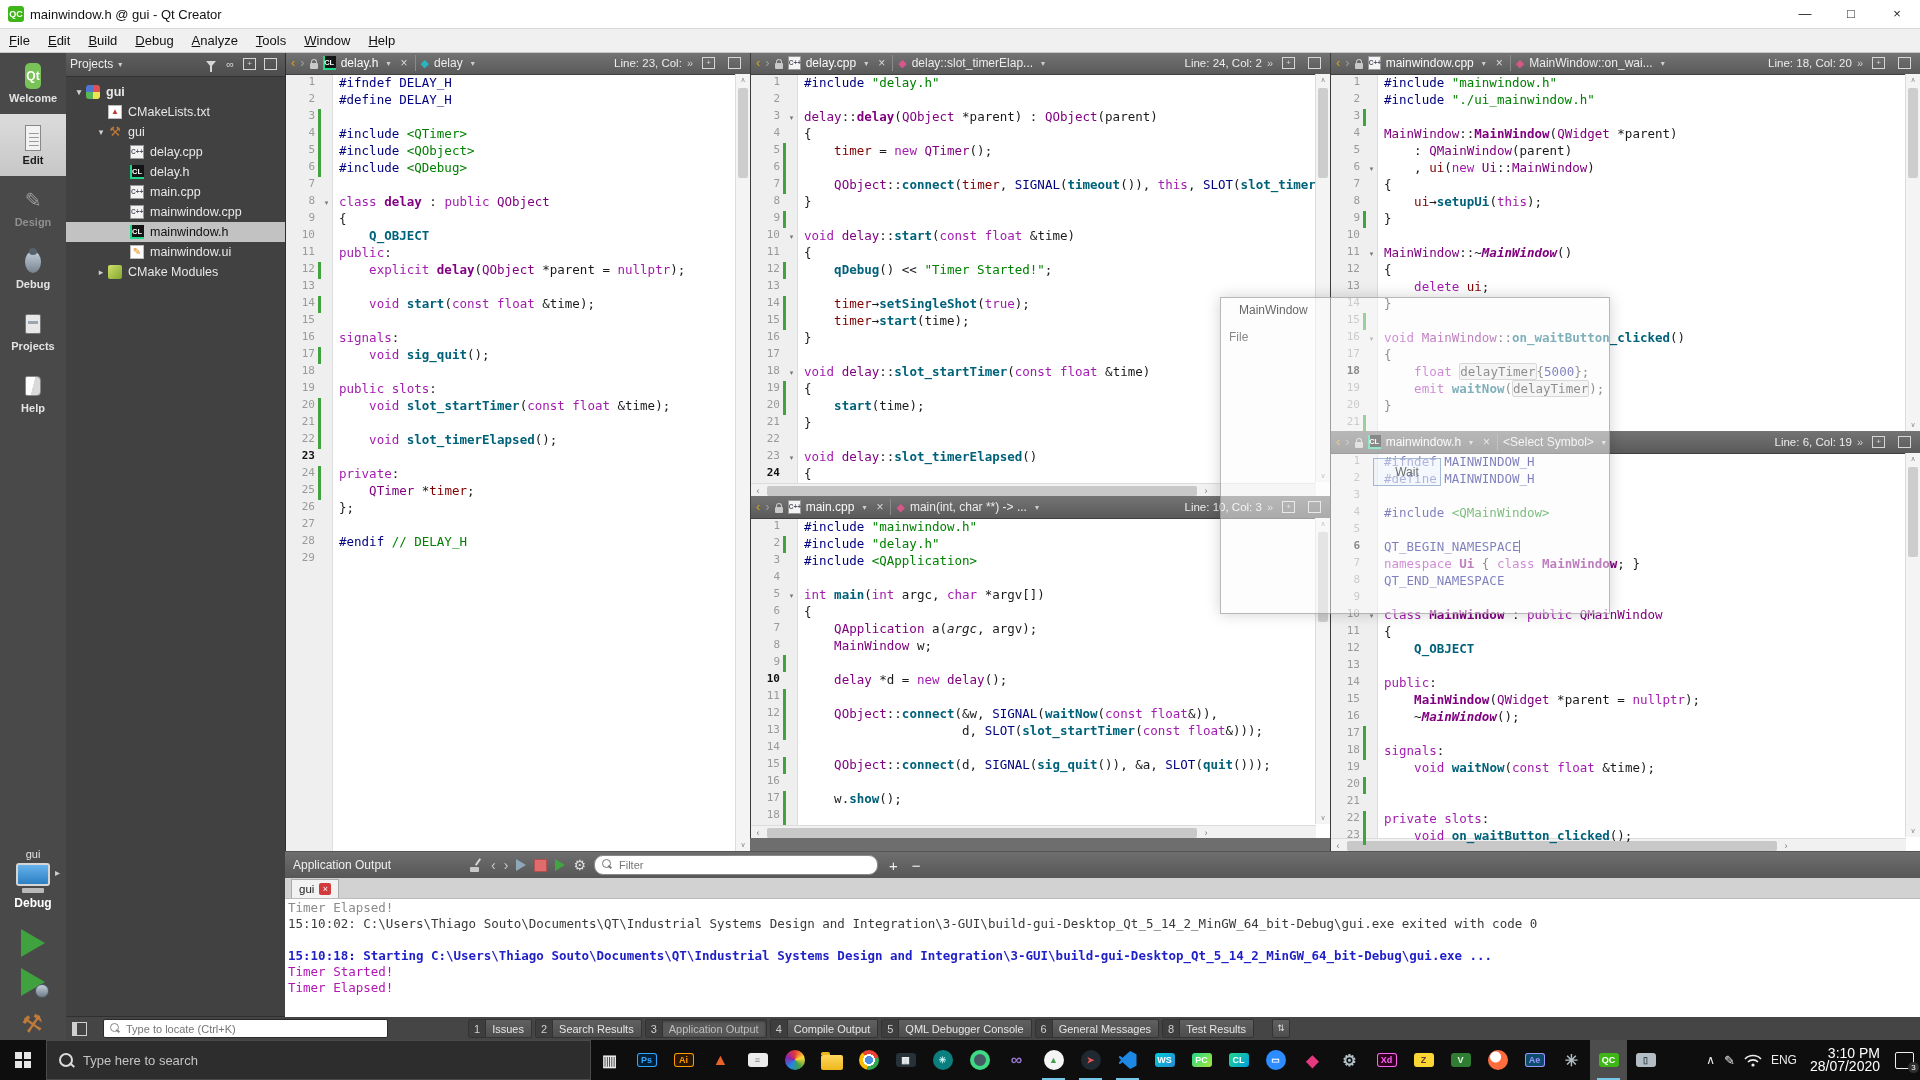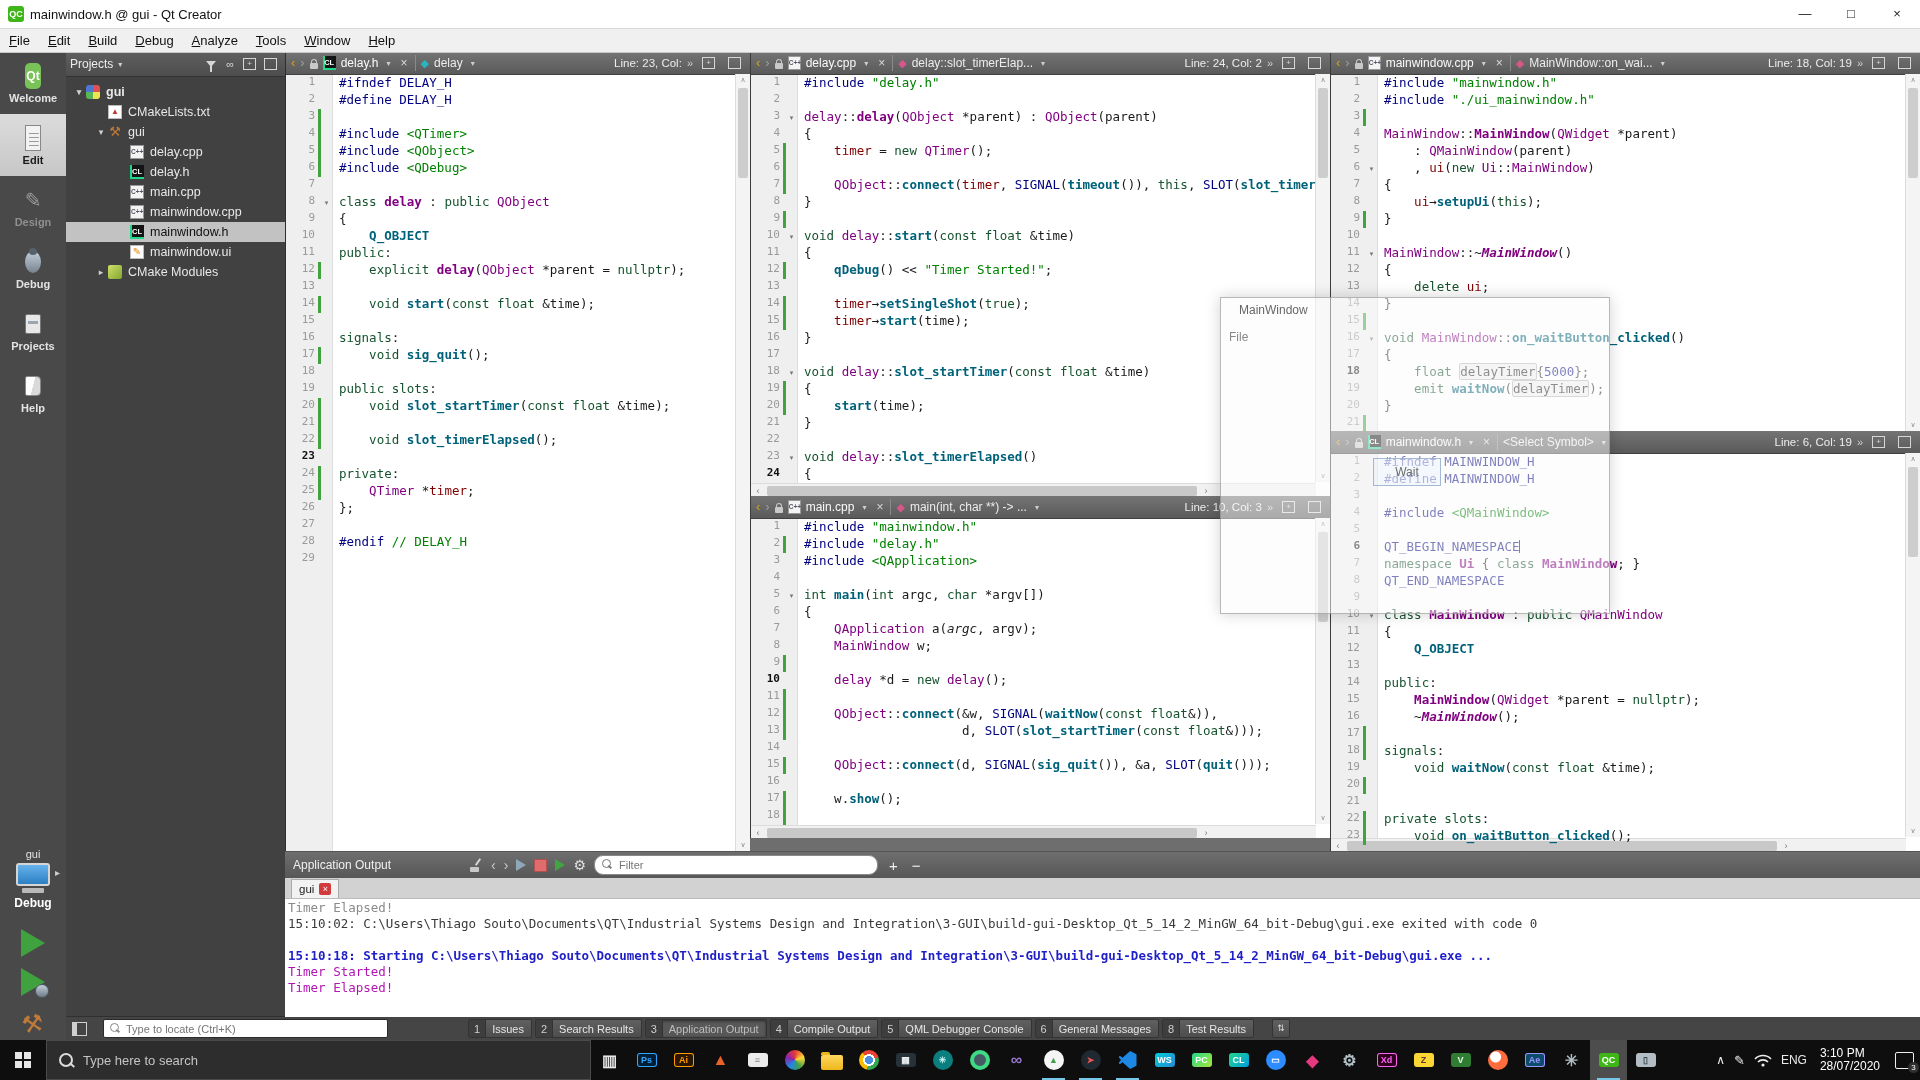--- a/index.html
+++ b/index.html
@@ -93,21 +93,21 @@
   .code{position:relative}
   .gutterbg{position:absolute;left:0;top:0;bottom:0;width:46px;background:#efefef;border-right:1px solid #ddd}
   .crow{display:flex;height:17px;line-height:17px;position:relative}
   .g{width:46px;flex:none;display:flex}
   .gnum{flex:1;text-align:right;padding-right:3px;font:11px "DejaVu Sans Mono",monospace;color:#9a9a9a}
   .gnum.cur{color:#111;font-weight:bold}
   .gbar{width:3px;flex:none}
   .gbar.on{background:#3fa33f}
   .gfold{width:11px;flex:none;font-size:7px;color:#777;text-align:center}
   .cl{white-space:pre;font:12.5px "DejaVu Sans Mono",monospace;padding-left:7px;color:#1a1a1a}
-  .tx{color:#1a1a1a}.tp{color:#000080}.ts{color:#008000}.tk{color:#14532d}
+  .tx{color:#1a1a1a}.tp{color:#000080}.ts{color:#008000}.tk{color:#a21caf}
   .tt{color:#800080}.ttb{color:#800080;font-weight:bold}.ttbi{color:#800080;font-weight:bold;font-style:italic}
   .tf{color:#00627a;font-weight:bold}.tfd{color:#800000}.tn{color:#000080}.tc{color:#008000}.ti{font-style:italic}
   .tbox{border:1px solid #b5b5b5;background:#efefef;border-radius:2px}
   .tcur{display:inline-block;width:0;border-left:1px solid #111;height:13px;vertical-align:-2px}
   .vsb{position:absolute;right:0;top:22px;bottom:0;width:14px;background:#f4f4f4;border-left:1px solid #dcdcdc;font-size:7px;color:#888;text-align:center}
   .vsb .vthumb{position:absolute;left:2px;right:2px;top:14px;height:90px;background:#cdcdcd;border-radius:2px}
   .vsb .va{line-height:12px}
   .vsb .vb{position:absolute;bottom:0;left:0;right:0;line-height:12px}
   .hsb{height:14px;background:#f1f1f1;border-top:1px solid #dcdcdc;display:flex;align-items:center;font-size:9px;color:#777}
   .hsb .ha{width:14px;text-align:center}
@@ -177,21 +177,21 @@
   .tbi-rainbow{width:20px;height:20px;border-radius:50%;background:conic-gradient(#e53935,#fdd835,#43a047,#1e88e5,#8e24aa,#e53935)}
   .tbi-folder{width:22px;height:15px;background:linear-gradient(#ffd75e,#edb71c);border-radius:2px;position:relative;margin-top:4px}
   .tbi-folder::before{content:"";position:absolute;top:-3px;left:0;width:9px;height:3px;background:#edb71c;border-radius:2px 2px 0 0}
   .tbi-chrome{width:20px;height:20px;border-radius:50%;background:radial-gradient(circle at 50% 50%,#4a90e2 0 4px,#fff 4px 6px,rgba(0,0,0,0) 6px),conic-gradient(from -45deg,#ea4335 0 33%,#34a853 0 66%,#fbbc05 0)}
   .tbi-ring{width:12px;height:12px;border:4px solid #3ddc84;border-radius:50%;background:#455a64}
   .tbi-vscode{width:18px;height:18px;background:#1e88e5;clip-path:polygon(65% 0,100% 18%,100% 82%,65% 100%,22% 62%,8% 74%,0 66%,14% 50%,0 34%,8% 26%,22% 38%)}
   .tbi-orangeball{width:20px;height:20px;border-radius:50%;background:radial-gradient(circle at 38% 35%,#fff 0 5px,#ff6d3f 6px)}
   .tray{margin-left:auto;display:flex;align-items:center;gap:9px;padding-right:6px;height:40px}
   .tray .tglyph{color:#ececec;font-size:12px}
   .tray .pen{color:#ececec;font-size:13px}
-  .clockblk{font-size:12px;color:#fff;line-height:13px;margin:0 4px}
+  .clockblk{text-align:right;font-size:14px;color:#fff;line-height:13px;margin:0 4px}
   .ac{width:17px;height:15px;border:1.5px solid #eee;border-radius:2px;position:relative;margin-left:2px}
   .ac .badge{position:absolute;right:-6px;bottom:-5px;background:#2f2f2f;color:#fff;font-size:8px;border-radius:50%;width:11px;height:11px;line-height:11px;text-align:center}
 </style>
 </head>
 <body>
 
 <div class="titlebar">
   <span class="qc-badge">QC</span>
   <span class="win-title">mainwindow.h @ gui - Qt Creator</span>
   <div class="win-controls">
@@ -994,21 +994,21 @@
       <span class="chev dim">›</span>
       <span class="lockico"></span>
       <span class="fi ti-cpp">C++</span>
       <span class="fname">mainwindow.cpp</span>
       <span class="dd">▾</span>
       <span class="tclose">×</span>
       <span class="tsep"></span>
       <span class="symdia" style="color: rgb(216, 87, 138);">◆</span>
       <span class="symtext">MainWindow::on_wai...</span>
       <span class="dd">▾</span>
-      <span class="linecol">Line: 18, Col: 19</span>
+      <span class="linecol">Line: 18, Col: 20</span>
       <span class="ovf">»</span>
       <span class="sq-ico">+</span>
       <span class="sq-ico"></span>
     </div>
     <div class="code" style="height: 357px;">
       <div class="gutterbg"></div>
       <div class="crow">
         <div class="g">
           <span class="gnum">1</span>
           <span class="gbar"></span>

